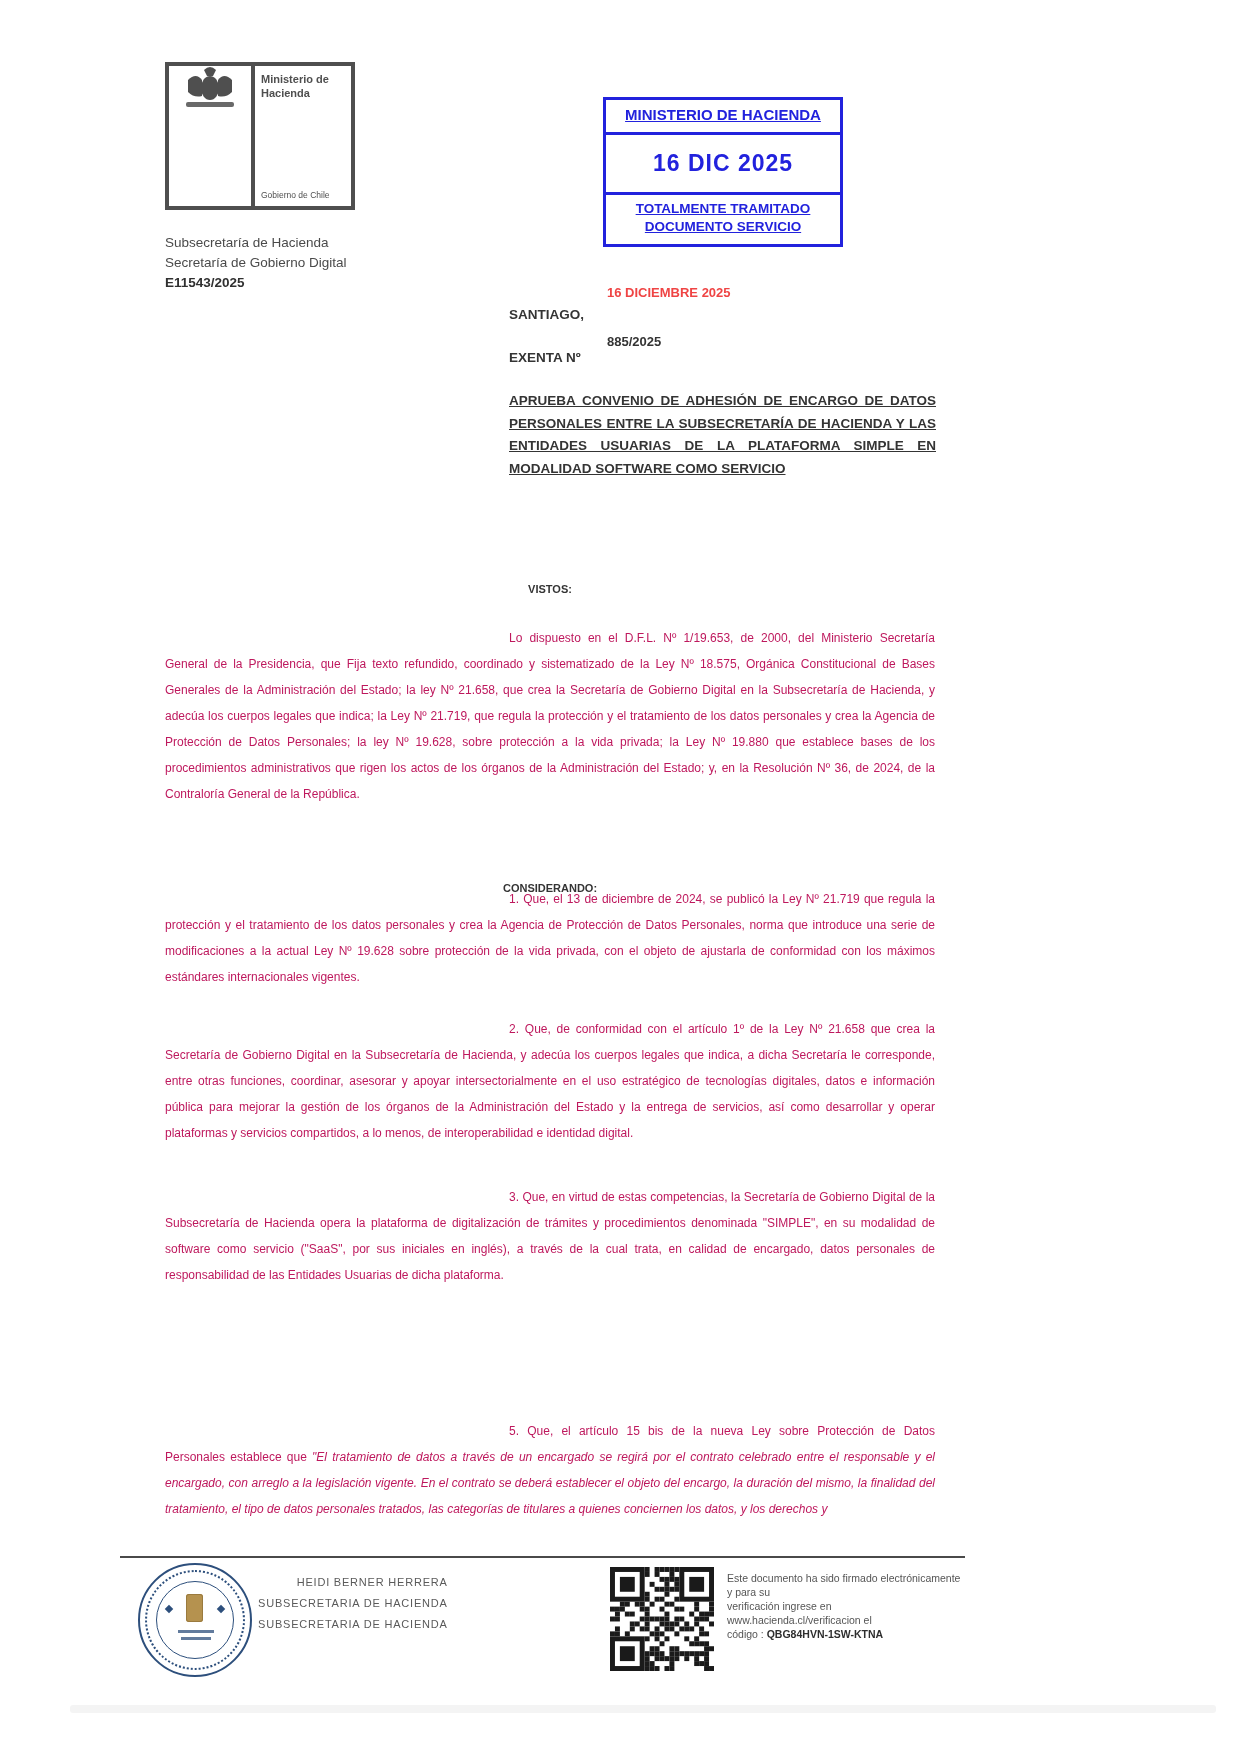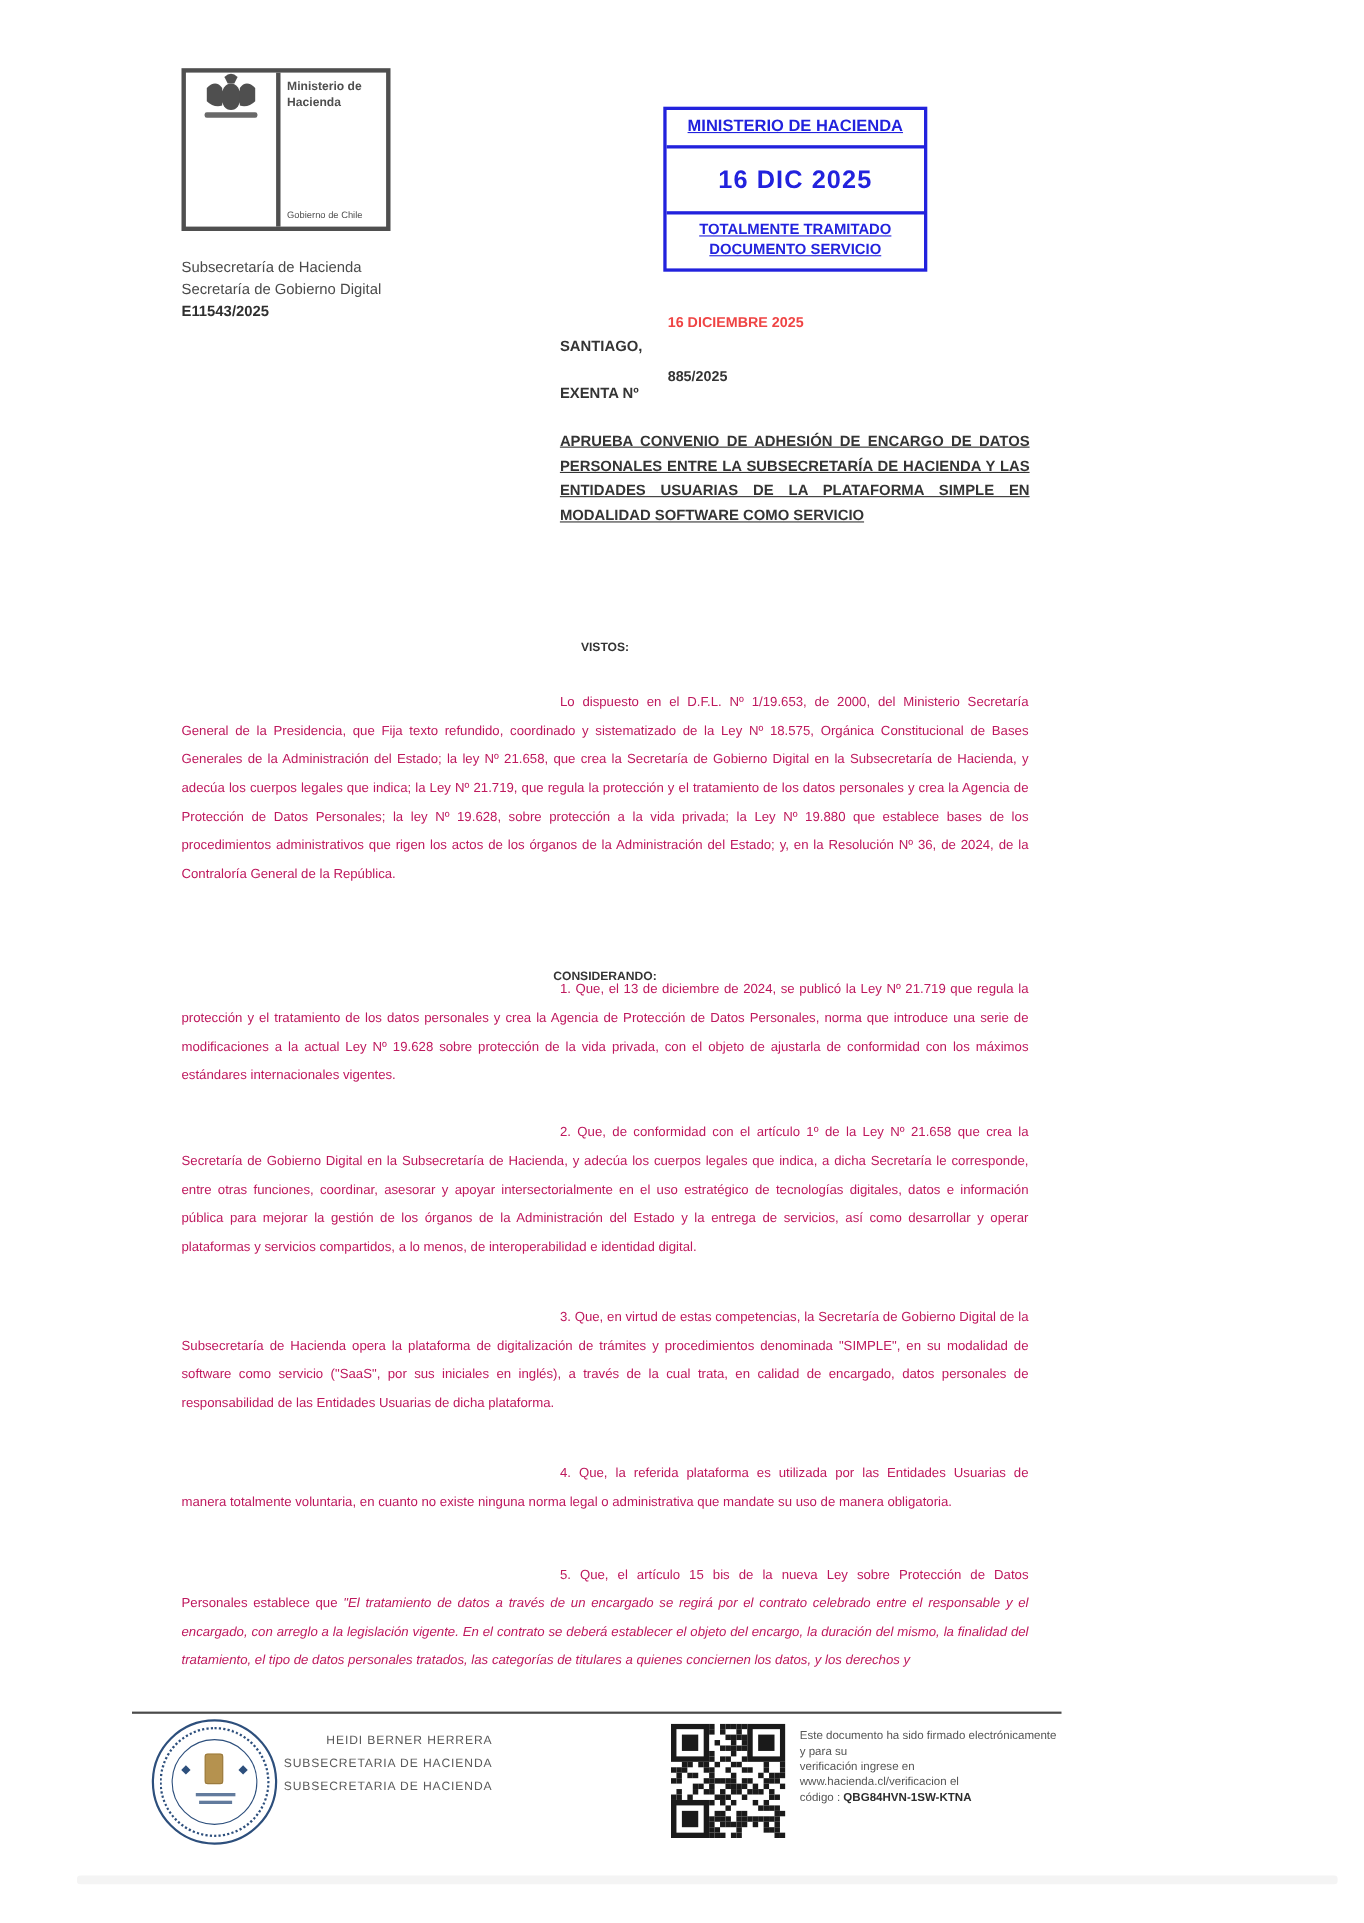--- a/index.html
+++ b/index.html
@@ -104,21 +104,20 @@
 
   <div class="doc-title">APRUEBA CONVENIO DE ADHESIÓN DE ENCARGO DE DATOS PERSONALES ENTRE LA SUBSECRETARÍA DE HACIENDA Y LAS ENTIDADES USUARIAS DE LA PLATAFORMA SIMPLE EN MODALIDAD SOFTWARE COMO SERVICIO</div>
 
   <div class="sec-heading" style="top:583px;">VISTOS:</div>
   <div class="body-par indent" style="top:625px;">Lo dispuesto en el D.F.L. Nº 1/19.653, de 2000, del Ministerio Secretaría General de la Presidencia, que Fija texto refundido, coordinado y sistematizado de la Ley Nº 18.575, Orgánica Constitucional de Bases Generales de la Administración del Estado; la ley Nº 21.658, que crea la Secretaría de Gobierno Digital en la Subsecretaría de Hacienda, y adecúa los cuerpos legales que indica; la Ley Nº 21.719, que regula la protección y el tratamiento de los datos personales y crea la Agencia de Protección de Datos Personales; la ley Nº 19.628, sobre protección a la vida privada; la Ley Nº 19.880 que establece bases de los procedimientos administrativos que rigen los actos de los órganos de la Administración del Estado; y, en la Resolución Nº 36, de 2024, de la Contraloría General de la República.</div>
 
   <div class="sec-heading" style="top:882px;">CONSIDERANDO:</div>
   <div class="body-par indent" style="top:886px;">1. Que, el 13 de diciembre de 2024, se publicó la Ley Nº 21.719 que regula la protección y el tratamiento de los datos personales y crea la Agencia de Protección de Datos Personales, norma que introduce una serie de modificaciones a la actual Ley Nº 19.628 sobre protección de la vida privada, con el objeto de ajustarla de conformidad con los máximos estándares internacionales vigentes.</div>
   <div class="body-par indent" style="top:1016px;">2. Que, de conformidad con el artículo 1º de la Ley Nº 21.658 que crea la Secretaría de Gobierno Digital en la Subsecretaría de Hacienda, y adecúa los cuerpos legales que indica, a dicha Secretaría le corresponde, entre otras funciones, coordinar, asesorar y apoyar intersectorialmente en el uso estratégico de tecnologías digitales, datos e información pública para mejorar la gestión de los órganos de la Administración del Estado y la entrega de servicios, así como desarrollar y operar plataformas y servicios compartidos, a lo menos, de interoperabilidad e identidad digital.</div>
   <div class="body-par indent" style="top:1184px;">3. Que, en virtud de estas competencias, la Secretaría de Gobierno Digital de la Subsecretaría de Hacienda opera la plataforma de digitalización de trámites y procedimientos denominada "SIMPLE", en su modalidad de software como servicio ("SaaS", por sus iniciales en inglés), a través de la cual trata, en calidad de encargado, datos personales de responsabilidad de las Entidades Usuarias de dicha plataforma.</div>
-  <div class="body-par indent" style="top:1326px;">4. Que, la referida plataforma es utilizada por las Entidades Usuarias de manera totalmente voluntaria, en cuanto no existe ninguna norma legal o administrativa que mandate su uso de manera obligatoria.</div>
   <div class="body-par indent" style="top:1418px;"><span>5. Que, el artículo 15 bis de la nueva Ley sobre Protección de Datos Personales establece que </span><span class="quote-italic">"El tratamiento de datos a través de un encargado se regirá por el contrato celebrado entre el responsable y el encargado, con arreglo a la legislación vigente. En el contrato se deberá establecer el objeto del encargo, la duración del mismo, la finalidad del tratamiento, el tipo de datos personales tratados, las categorías de titulares a quienes conciernen los datos, y los derechos y</span></div>
 
   <div class="footer-rule"></div>
 
   <div class="seal">
     <div class="seal-dotted">
       <div class="seal-inner">
         <div class="seal-emblem"></div>
         <div class="seal-dot l"></div>
         <div class="seal-dot r"></div>

